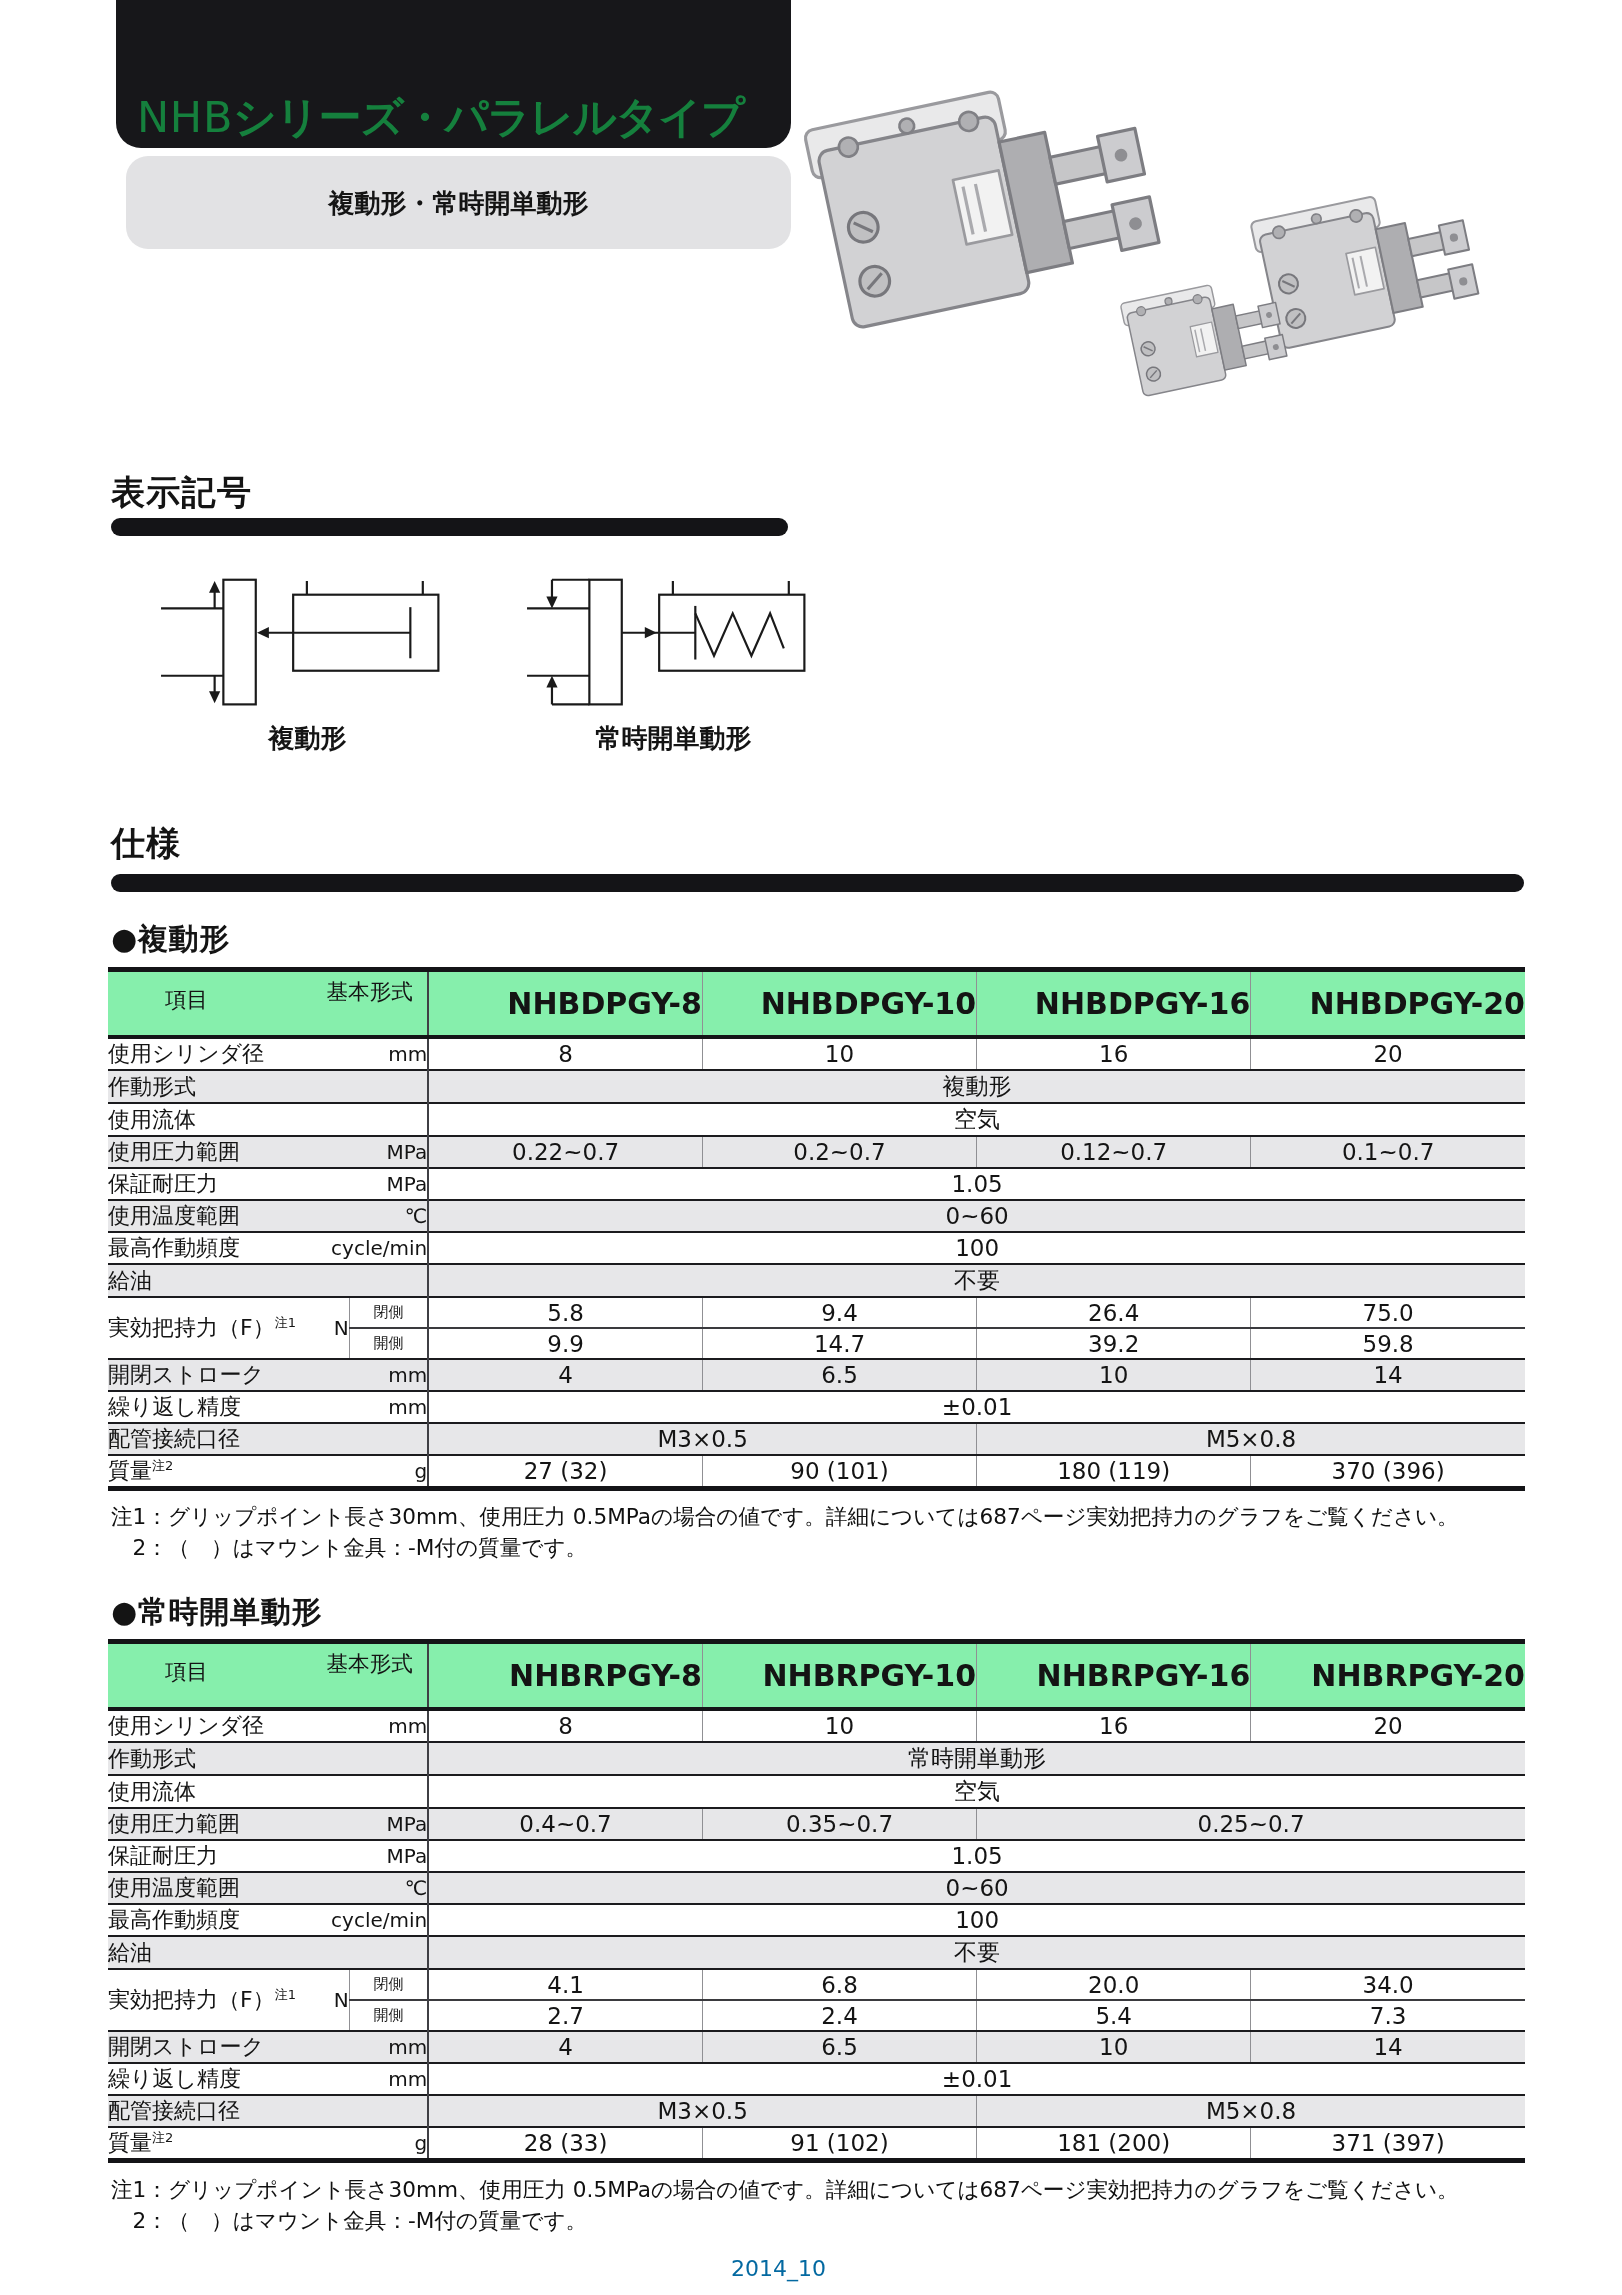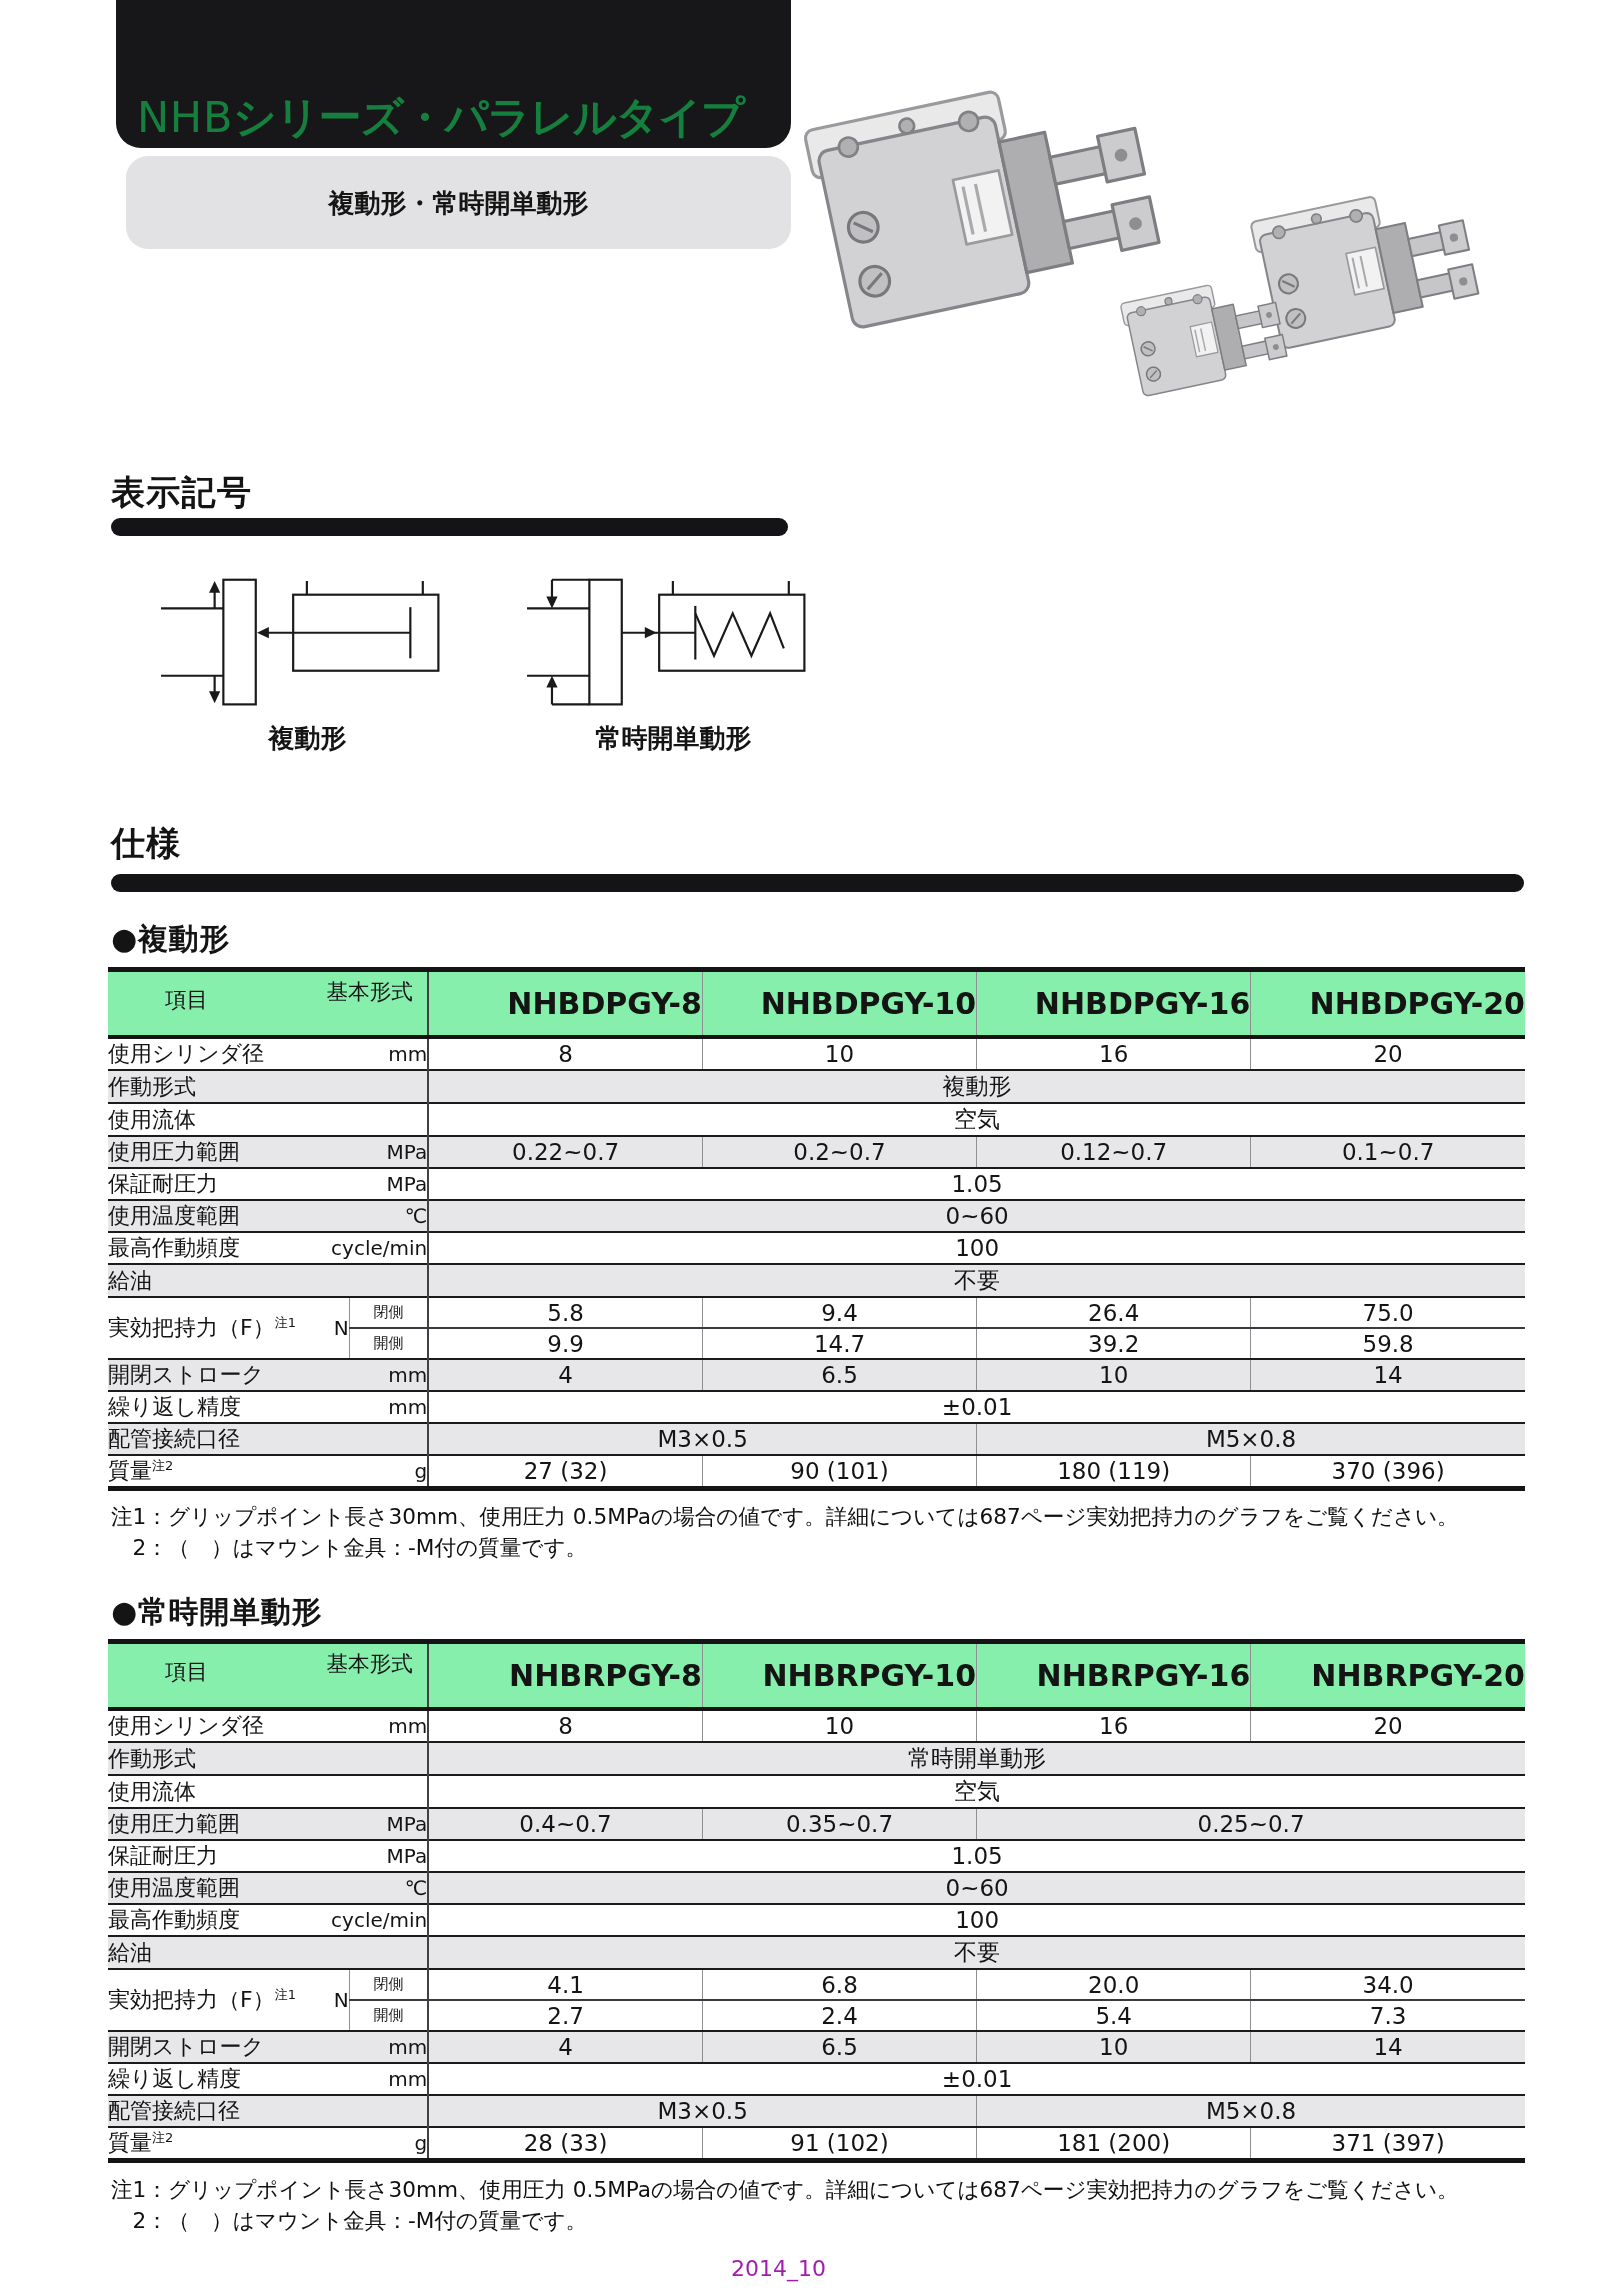--- a/index.html
+++ b/index.html
@@ -55,21 +55,21 @@
   td.val.first{border-left:2px solid #3f3f44;}
 
   
   .notes{position:absolute;left:111px;font-size:21.6px;line-height:31px;color:#101010;}
   .notes p{margin:0;}
 
   
   .footer{position:absolute;top:2199px;left:97px;width:1427px;display:flex;justify-content:flex-end;align-items:center;}
   .logo{font-size:42px;font-weight:900;color:#97979b;letter-spacing:0.7px;transform:scaleX(1.08);transform-origin:right;}
   .pagenum{font-size:37px;font-weight:700;color:#141414;margin-left:19.6px;}
-  .datecode{position:absolute;top:2256px;left:0;width:1557px;text-align:center;font-size:22px;color:#a21caf;}
+  .datecode{position:absolute;top:2256px;left:0;width:1557px;text-align:center;font-size:22px;color:#0369a1;}
 
   .products{position:absolute;left:782px;top:13px;width:746px;height:422px;}
 </style>
 </head>
 <body>
 
 <div class="page">
 
   <div class="banner-black">
     <div class="ttl">

